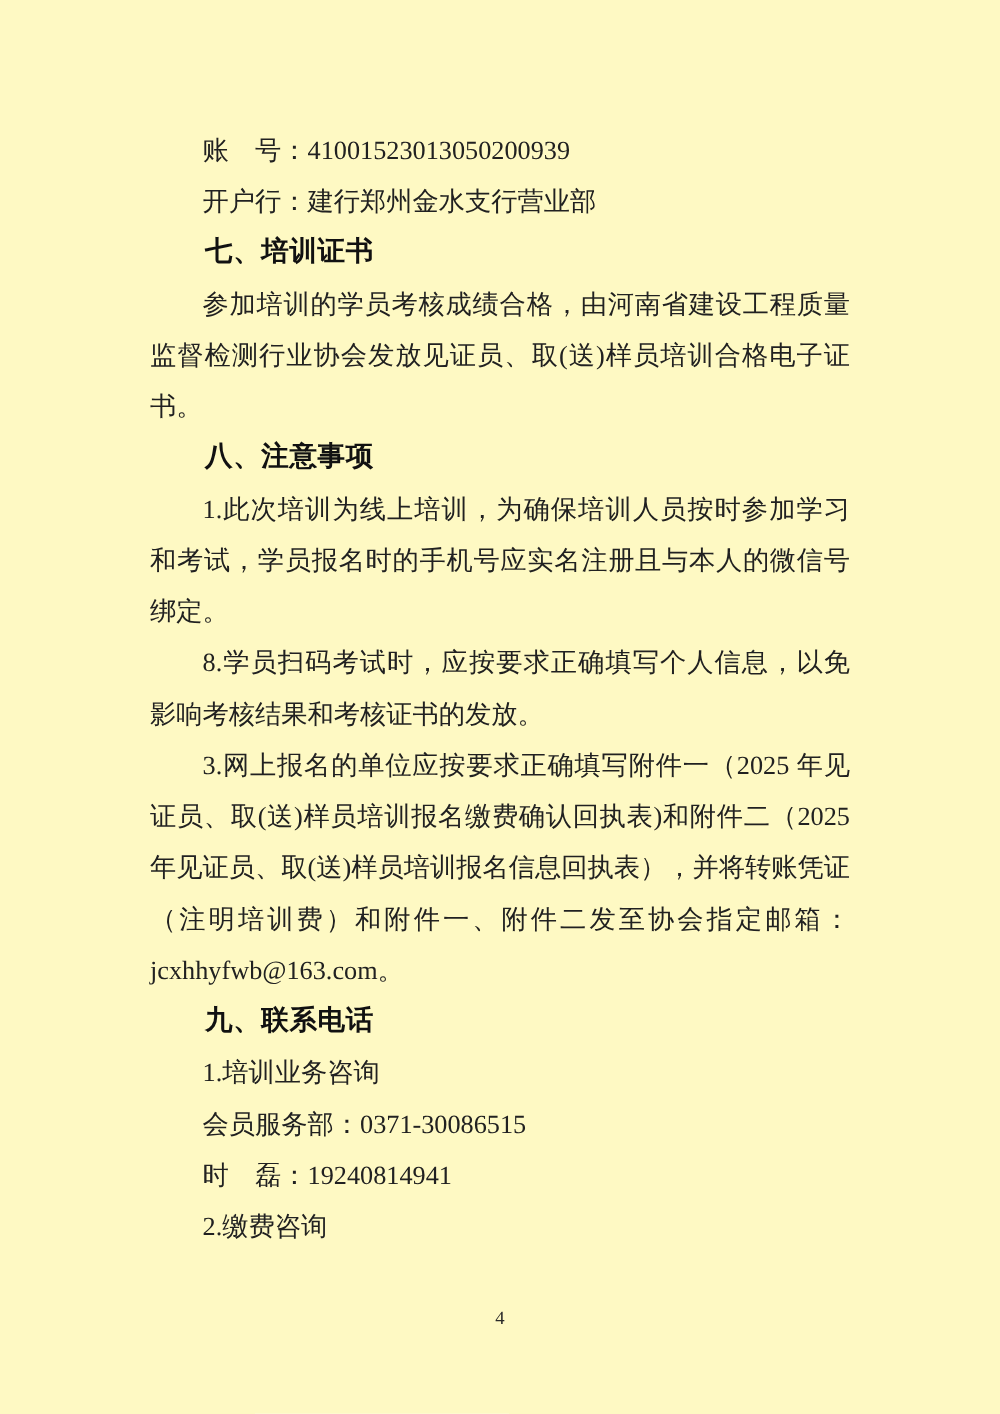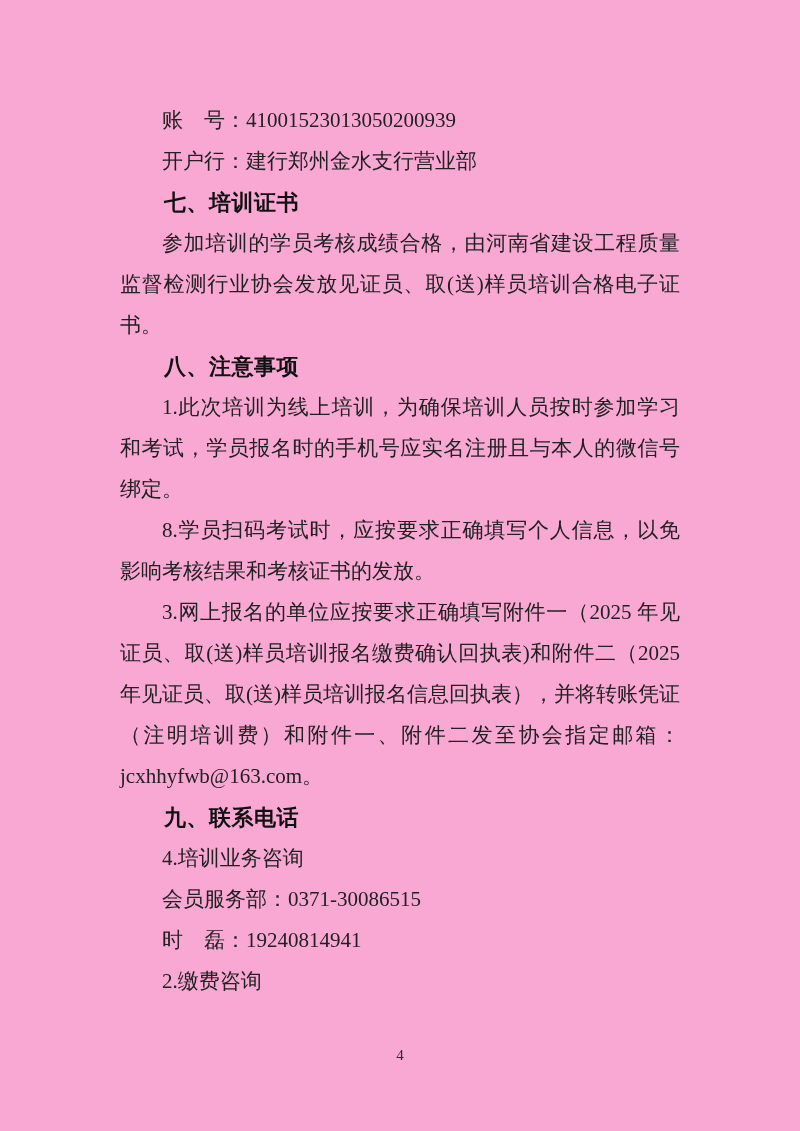--- a/index.html
+++ b/index.html
@@ -35,21 +35,21 @@
   }
   .block.detail {
     text-align: left;
     white-space: pre-wrap;
   }
   .block.paragraph {
     text-align: justify;
     text-justify: inter-character;
   }
   .block.heading {
-    font-family: Liberation Serif, serif;
+    font-family: Liberation Mono, monospace;
     font-weight: bold;
     font-size: 22px;
     letter-spacing: 0.5px;
     color: #111111;
   }
   .page-footer {
     position: absolute;
     left: 0;
     top: 1046px;
     width: 800px;
@@ -57,34 +57,34 @@
   }
   .page-number {
     font-family: "Liberation Serif", "DejaVu Serif", serif;
     font-size: 15px;
     color: #2a2a2a;
   }
 </style>
 </head>
 <body>
 
-<div class="page" style="background: #f9a8d4; color: rgb(33, 33, 33);">
+<div class="page" style="background: #fef9c3; color: rgb(33, 33, 33);">
 
   <div class="doc-content">
 
   <div class="block detail">账　号：41001523013050200939</div>
       <div class="block detail">开户行：建行郑州金水支行营业部</div>
       <div class="block heading">七、培训证书</div>
       <div class="block paragraph">参加培训的学员考核成绩合格，由河南省建设工程质量监督检测行业协会发放见证员、取(送)样员培训合格电子证书。</div>
       <div class="block heading">八、注意事项</div>
       <div class="block paragraph">1.此次培训为线上培训，为确保培训人员按时参加学习和考试，学员报名时的手机号应实名注册且与本人的微信号绑定。</div>
       <div class="block paragraph">8.学员扫码考试时，应按要求正确填写个人信息，以免影响考核结果和考核证书的发放。</div>
       <div class="block paragraph">3.网上报名的单位应按要求正确填写附件一（2025 年见证员、取(送)样员培训报名缴费确认回执表)和附件二（2025 年见证员、取(送)样员培训报名信息回执表），并将转账凭证（注明培训费）和附件一、附件二发至协会指定邮箱：jcxhhyfwb@163.com。</div>
       <div class="block heading">九、联系电话</div>
-      <div class="block detail">4.培训业务咨询</div>
+      <div class="block detail">1.培训业务咨询</div>
       <div class="block detail">会员服务部：0371-30086515</div>
       <div class="block detail">时　磊：19240814941</div>
       <div class="block detail">2.缴费咨询</div>
     </div>
 
   <div class="page-footer">
     <span class="page-number">4</span>
   </div>
 
 </div>

